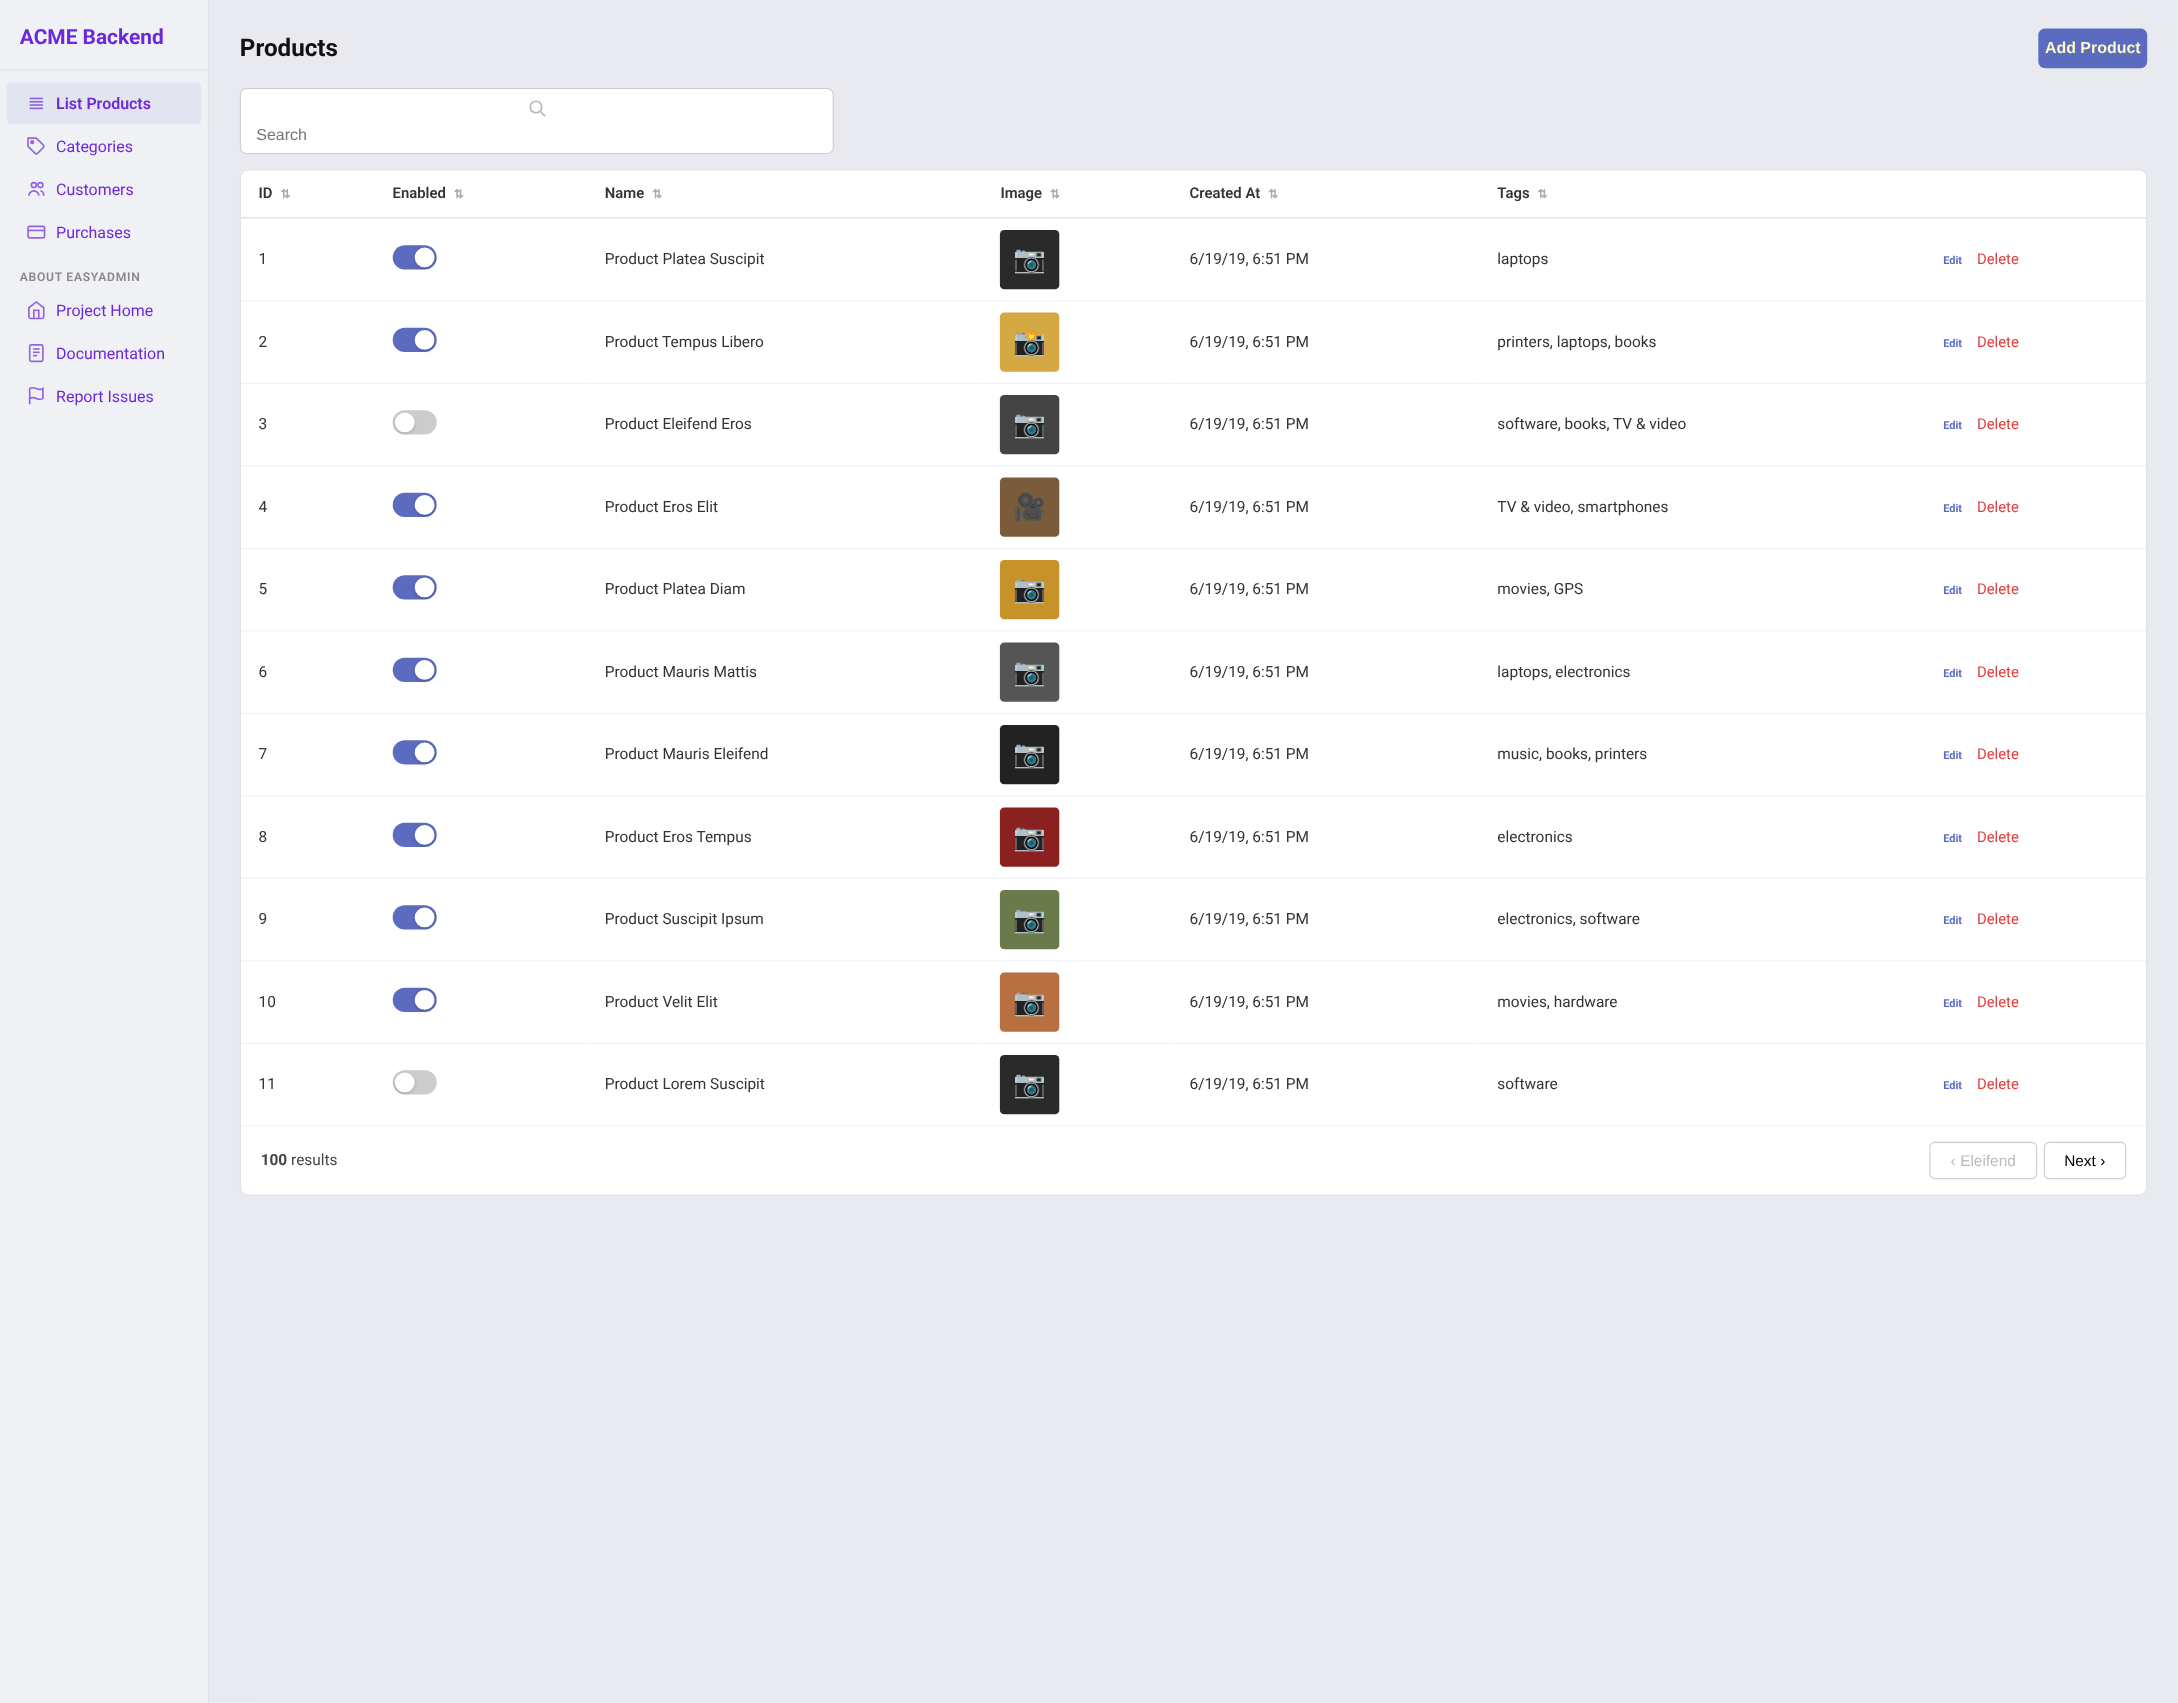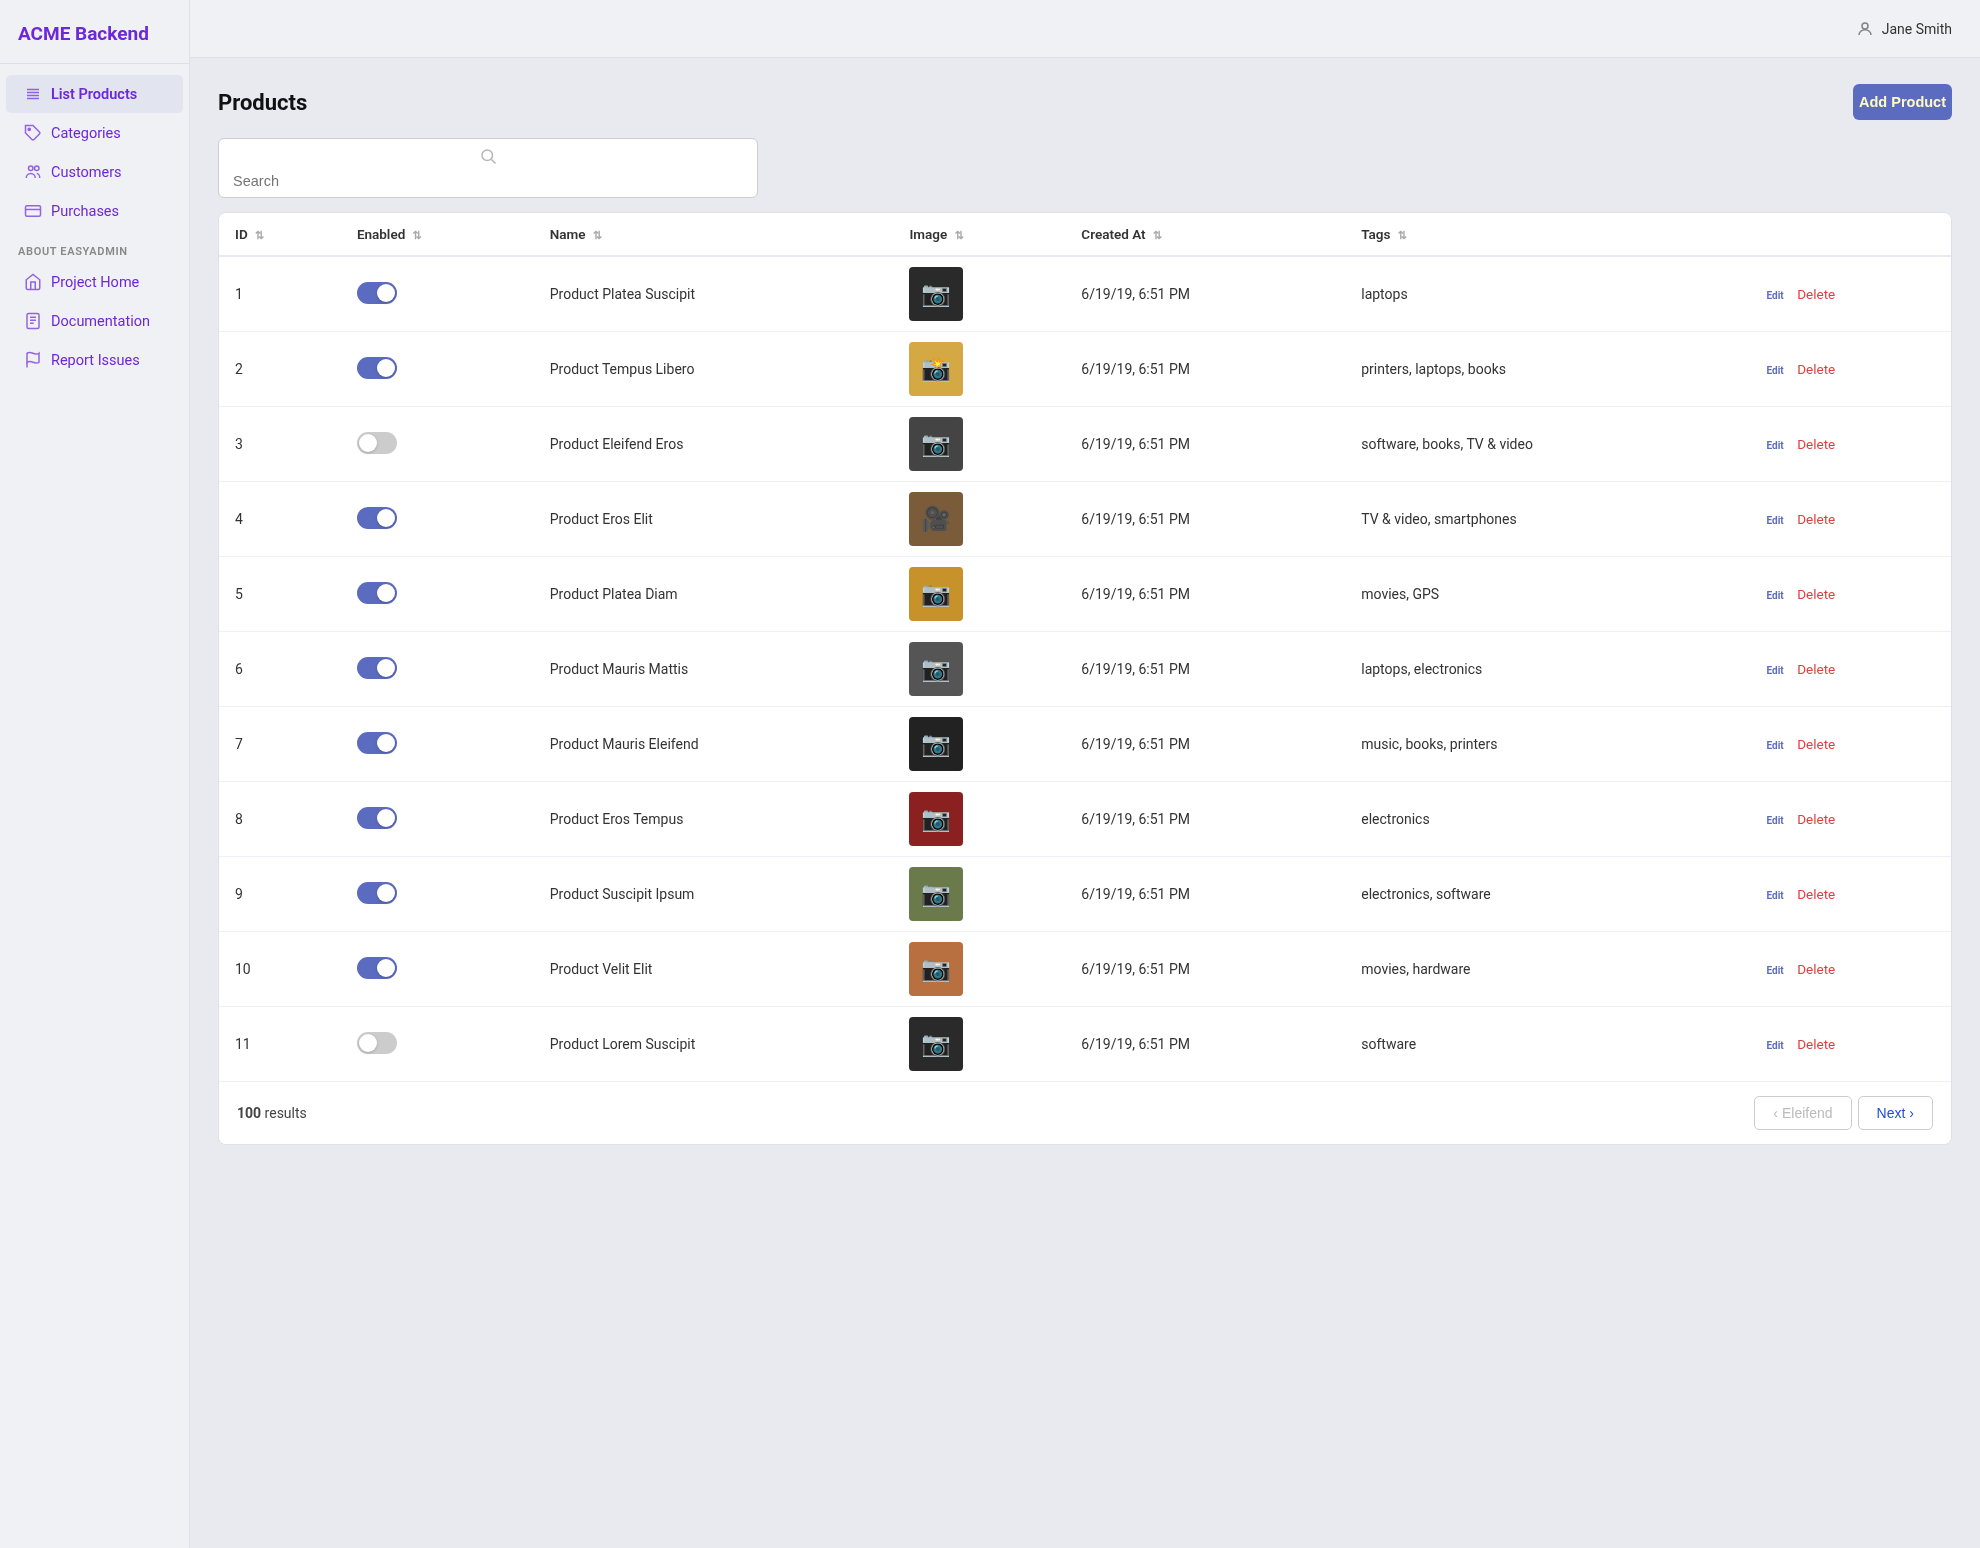--- a/index.html
+++ b/index.html
@@ -233,21 +233,21 @@
       gap: 6px;
       align-items: center;
     }
     .btn-page {
       border: 1px solid #ccc;
       background: #fff;
       border-radius: 5px;
       padding: 8px 18px;
       font-size: 14px;
       cursor: pointer;
-      color: #1d4ed8;
+      color: #000000;
       display: flex;
       align-items: center;
       gap: 4px;
     }
     .btn-page.disabled { color: #bbb; cursor: default; }
     
     .img-placeholder {
       width: 54px;
       height: 54px;
       border-radius: 4px;
@@ -325,29 +325,20 @@
               <line x1="4" y1="22" x2="4" y2="15"></line>
             </svg>
             <span>Report Issues</span>
           </div>
         </div>
     </nav>
   </aside>
 
   <div class="main">
 
-    <div class="topbar">
-      <div class="user-info">
-        <svg class="icon-svg" viewBox="0 0 24 24" fill="none" stroke="#555" stroke-width="2">
-          <circle cx="12" cy="8" r="4"></circle>
-            <path d="M4 20c0-4 3.6-7 8-7s8 3 8 7"></path>
-        </svg>
-        <span>Jane Smith</span>
-      </div>
-    </div>
 
     <div class="content">
       <div class="page-header">
         <h1 class="page-title">Products</h1>
         <button class="btn-add">Add Product</button>
       </div>
 
       <div class="search-bar-wrap">
         <div class="search-bar">
           <svg class="icon-svg" viewBox="0 0 24 24" fill="none" stroke="#999" stroke-width="2">

